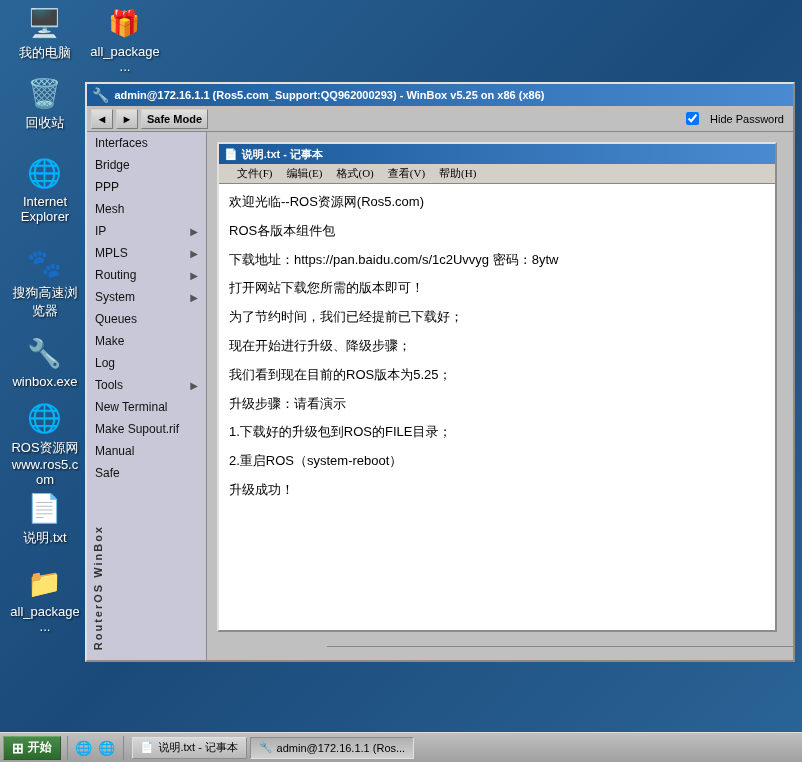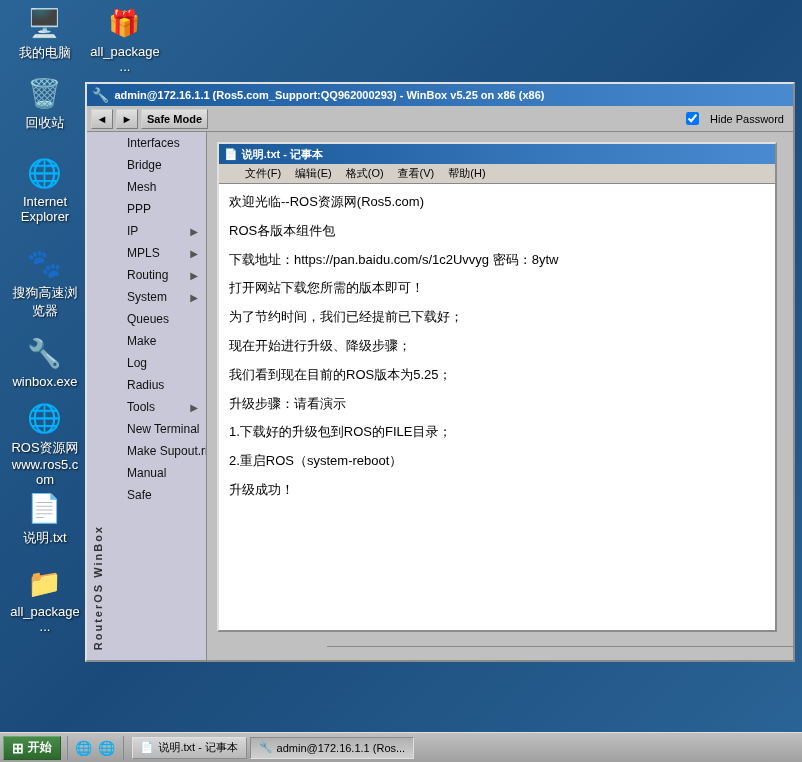--- a/index.html
+++ b/index.html
@@ -178,21 +178,20 @@
       height: calc(100% - 48px);
     }
 
     
     .winbox-sidebar {
       width: 120px;
       background: #c8c8d8;
       border-right: 1px solid #888;
       overflow-y: auto;
       position: relative;
-      padding-left: 32px;
     }
     .sidebar-label-vertical {
       position: absolute;
       bottom: 10px;
       left: 5px;
       writing-mode: vertical-rl;
       transform: rotate(180deg);
       font-size: 11px;
       font-weight: bold;
       color: #333;
@@ -239,23 +238,24 @@
       display: flex;
       align-items: center;
       padding: 0 5px;
       font-weight: bold;
     }
     .notepad-menubar {
       height: 20px;
       background: #d4d0c8;
       display: flex;
       align-items: center;
-      padding: 0 20px;
+      padding: 0 12px;
       gap: 2px;
       border-bottom: 1px solid #888;
+      font-family: Liberation Serif, serif;
     }
     .notepad-menu-item {
       padding: 2px 6px;
       font-size: 11px;
       cursor: pointer;
     }
     .notepad-content {
       padding: 8px 10px;
       font-size: 13px;
       line-height: 1.6;
@@ -349,24 +349,24 @@
   <div class="winbox-body">
 
     <div class="winbox-sidebar">
       <div class="sidebar-menu-item">
         <span>Interfaces</span>
       </div>
       <div class="sidebar-menu-item">
         <span>Bridge</span>
       </div>
       <div class="sidebar-menu-item">
+        <span>PPP</span>
+      </div>
+      <div class="sidebar-menu-item">
         <span>Mesh</span>
-      </div>
-      <div class="sidebar-menu-item">
-        <span>PPP</span>
       </div>
       <div class="sidebar-menu-item">
         <span>IP</span>
         <span class="arrow">▶</span>
       </div>
       <div class="sidebar-menu-item">
         <span>MPLS</span>
         <span class="arrow">▶</span>
       </div>
       <div class="sidebar-menu-item">
@@ -378,23 +378,20 @@
         <span class="arrow">▶</span>
       </div>
       <div class="sidebar-menu-item">
         <span>Queues</span>
       </div>
       <div class="sidebar-menu-item">
         <span>Make</span>
       </div>
       <div class="sidebar-menu-item">
         <span>Log</span>
-      </div>
-      <div class="sidebar-menu-item">
-        <span>Radius</span>
       </div>
       <div class="sidebar-menu-item">
         <span>Tools</span>
         <span class="arrow">▶</span>
       </div>
       <div class="sidebar-menu-item">
         <span>New Terminal</span>
       </div>
       <div class="sidebar-menu-item">
         <span>Make Supout.rif</span>

